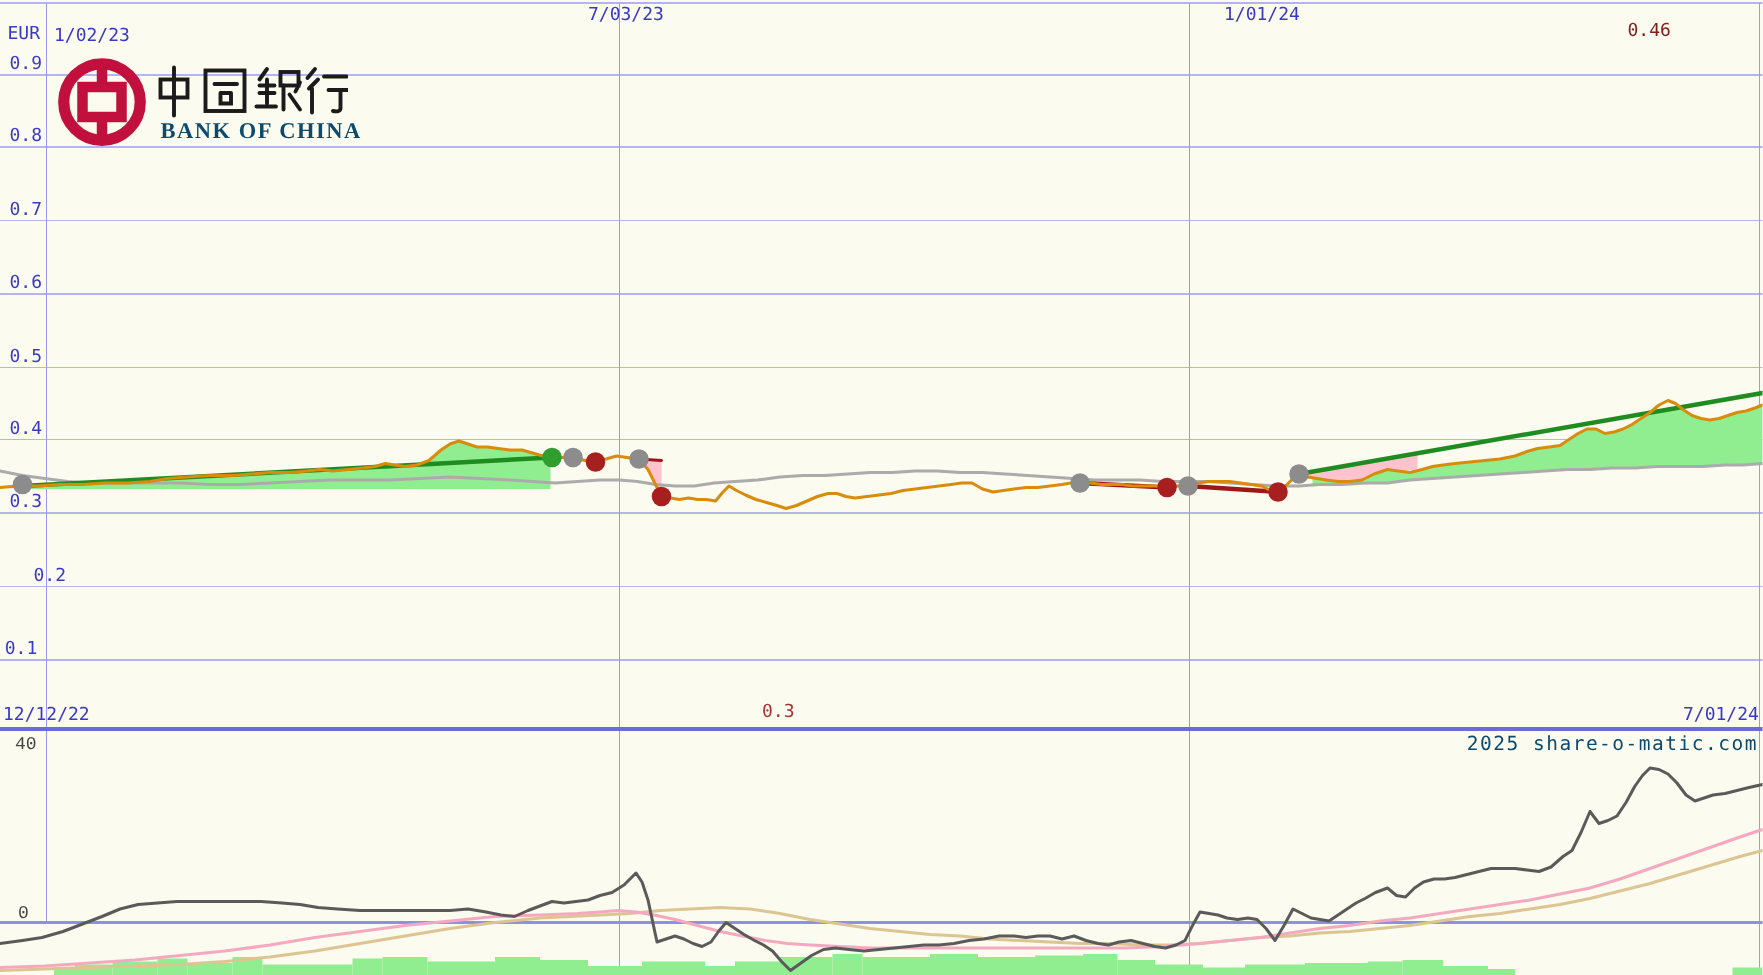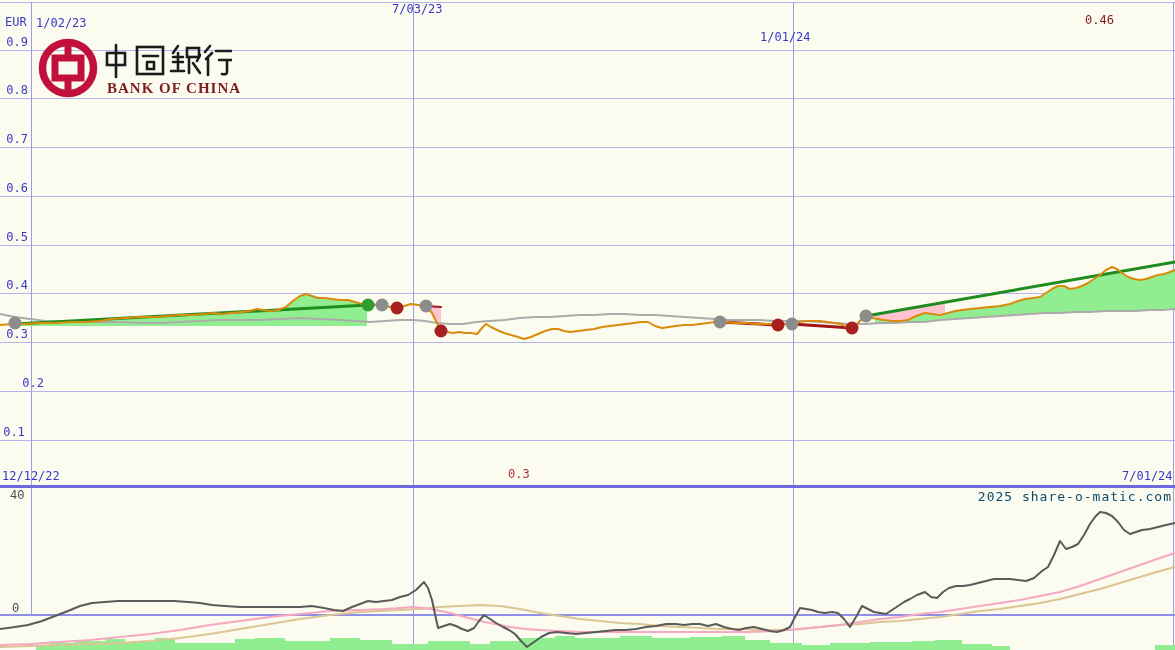--- a/index.html
+++ b/index.html
@@ -10,21 +10,21 @@
   .lbl{position:absolute;font:12px "DejaVu Sans Mono",monospace;line-height:12px;white-space:pre;}
   .blue{color:#3939c8;}
   .green{color:#7f1d1d;}
   .red{color:#aa3333;}
   .dim{color:#444444;font-family:Liberation Mono, monospace;}
   .wm{position:absolute;right:3px;top:489px;font:13px "DejaVu Sans Mono",monospace;color:#0c4a6e;letter-spacing:1px;}
   #logo{position:absolute;left:38px;top:36px;width:200px;height:62px;}
   #logo-emblem{position:absolute;left:0;top:2px;}
   #logo-cn{position:absolute;left:66px;top:6px;}
   #logo-en{position:absolute;left:69px;top:44px;font-family:"Liberation Serif",serif;
-           font-size:15px;font-weight:600;letter-spacing:1px;color:#7f1d1d;white-space:pre;}
+           font-size:15px;font-weight:600;letter-spacing:1px;color:#0c4a6e;white-space:pre;}
 </style>
 </head>
 <body>
 
 <div id="stage">
   <svg id="chart-svg" width="1175" height="650">
       <line x1="0" y1="2" x2="1175" y2="2" stroke="#b4b4f0" stroke-width="1" shape-rendering="crispEdges"></line>
       <line x1="0" y1="50" x2="1175" y2="50" stroke="#b4b4f0" stroke-width="1" shape-rendering="crispEdges"></line>
       <line x1="0" y1="98" x2="1175" y2="98" stroke="#b4b4f0" stroke-width="1" shape-rendering="crispEdges"></line>
       <line x1="0" y1="147" x2="1175" y2="147" stroke="#b4b4f0" stroke-width="1" shape-rendering="crispEdges"></line>
@@ -97,21 +97,21 @@
       <circle cx="778" cy="325" r="6.5" fill="#a81f1f"></circle>
       <circle cx="792" cy="324" r="6.5" fill="#8c8c8c"></circle>
       <circle cx="852" cy="328" r="6.5" fill="#a81f1f"></circle>
       <circle cx="866" cy="316" r="6.5" fill="#8c8c8c"></circle>
     </svg>
 
   <div id="labels">
     <div class="lbl blue" style="left:5px;top:16px">EUR</div>
   <div class="lbl blue" style="top: 17px; left: 10px; margin-left: 26px;">1/02/23</div>
       <div class="lbl blue" style="top: 3px; left: 392px;">7/03/23</div>
-      <div class="lbl blue" style="top: 3px; left: 760px; margin-top: 28px;">1/01/24</div>
+      <div class="lbl blue" style="top: 3px; left: 816px;">1/01/24</div>
       <div class="lbl blue" style="top: 36px; left: 0px; width: 28px; text-align: right;">0.9</div>
       <div class="lbl blue" style="top: 84px; left: 0px; width: 28px; text-align: right;">0.8</div>
       <div class="lbl blue" style="top: 133px; left: 0px; width: 28px; text-align: right;">0.7</div>
       <div class="lbl blue" style="top: 182px; left: 0px; width: 28px; text-align: right;">0.6</div>
       <div class="lbl blue" style="top: 231px; left: 0px; width: 28px; text-align: right;">0.5</div>
       <div class="lbl blue" style="top: 279px; left: 0px; width: 28px; text-align: right;">0.4</div>
       <div class="lbl blue" style="top: 328px; left: 0px; width: 28px; text-align: right;">0.3</div>
       <div class="lbl blue" style="top: 377px; left: 16px; width: 28px; text-align: right;">0.2</div>
       <div class="lbl blue" style="top: 426px; left: 0px; width: 28px; text-align: center;">0.1</div>
       <div class="lbl green" style="top: 14px; left: 1085px;">0.46</div>

